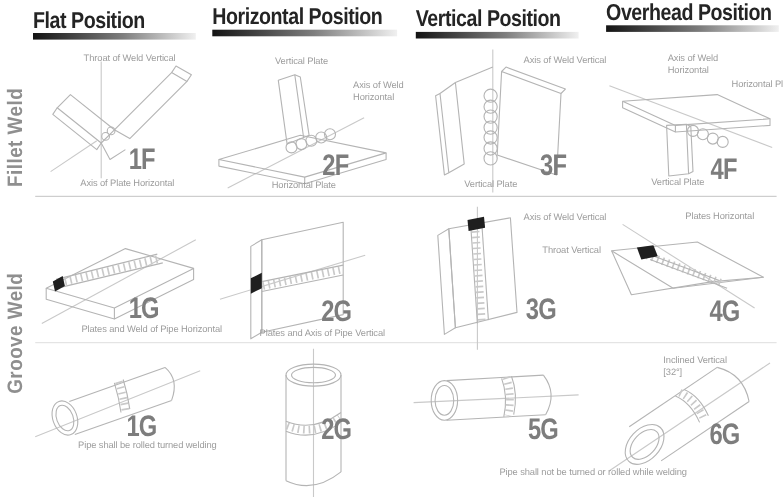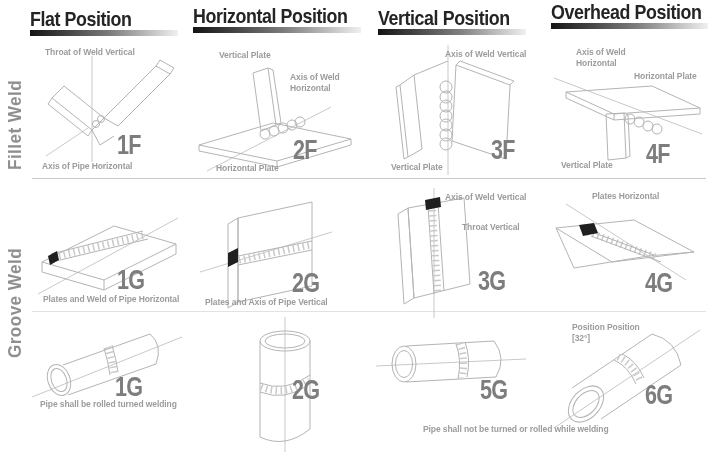--- a/index.html
+++ b/index.html
@@ -7,22 +7,22 @@
     width:712px;height:452px;position:relative;background:#ffffff;
     font-family:"Liberation Sans",sans-serif;overflow:hidden;
   }
   .abs{position:absolute}
   .hdr{
     font-weight:bold;font-size:21px;color:#242424;white-space:nowrap;
     transform:scaleX(.85);transform-origin:left top;letter-spacing:-.5px;
   }
   .hbar{position:absolute;height:6px;background:linear-gradient(to right,#141414 0%,#7e7e7e 55%,#f0f0f0 100%)}
   .lbl{
-    position:absolute;font-weight:bold;font-size:8.5px;color:#9c9c9c;
-    white-space:nowrap;letter-spacing:-.1px;
+    position:absolute;font-weight:normal;font-size:8.5px;color:#9c9c9c;
+    white-space:nowrap;letter-spacing:-.1px;margin-left:31px;
   }
   .code{
     position:absolute;font-weight:bold;font-size:27px;color:#7d7d7d;
     white-space:nowrap;transform:scaleX(.8);transform-origin:left top;letter-spacing:-1px;
   }
   .side{
     position:absolute;font-weight:bold;font-size:19px;color:#8f8f8f;white-space:nowrap;
     transform:rotate(-90deg) scaleX(.9);transform-origin:left top;letter-spacing:.5px;
   }
   .divider{position:absolute;height:1px;background:#c9c9c9}
@@ -60,21 +60,21 @@
   <path d="M62,88 L22,56 L34,44 L74,76 Z"></path>
   <path d="M22,56 L18,62 L58,94 L62,88"></path>
   <path d="M74,76 L126,24 L140,32 L88,84 Z"></path>
   <path d="M126,24 L130,18 L144,26 L140,32"></path>
   <path d="M62,88 L70,103 L84,94"></path>
   <circle cx="66" cy="82" r="3.5"></circle>
   <circle cx="71" cy="77" r="3.5"></circle>
 </svg>
 <div class="lbl" style="left:45px;top:47px">Throat of Weld Vertical</div>
 <div class="code" style="left:117px;top:130px">1F</div>
-<div class="lbl" style="left:42px;top:161px">Axis of Pipe Horizontal</div>
+<div class="lbl" style="left:42px;top:161px">Axis of Plate Horizontal</div>
 
 <svg style="left:193px;top:55px" width="165" height="120" viewBox="0 0 165 120">
   <line class="axisline" x1="14" y1="116" x2="138" y2="52"></line>
   <path d="M6,90 L80,68 L158,84 L84,106 Z"></path>
   <path d="M6,90 L6,96 L84,112 L84,106"></path>
   <path d="M158,84 L158,90 L84,112"></path>
   <path d="M60,18 L75,13 L83,70 L68,76 Z"></path>
   <path d="M75,13 L80,15 L88,68 L83,70"></path>
   <circle cx="72" cy="79" r="5"></circle>
   <circle cx="81" cy="76" r="5"></circle>
@@ -219,17 +219,17 @@
   <line class="axisline" x1="6" y1="108" x2="152" y2="10"></line>
   <ellipse cx="38" cy="84" rx="21" ry="14" transform="rotate(-47 38 84)"></ellipse>
   <ellipse cx="38" cy="84" rx="16" ry="10" transform="rotate(-47 38 84)"></ellipse>
   <line x1="24" y1="68" x2="104" y2="14"></line>
   <line x1="53" y1="99" x2="133" y2="45"></line>
   <path d="M104,14 Q128,20 133,45"></path>
   <path class="weldhatch" d="M70,37 Q84,43 92,61"></path>
   <path d="M66,40 Q80,46 88,64"></path>
   <path d="M74,34 Q88,40 96,58"></path>
 </svg>
-<div class="lbl" style="left:572px;top:322px">Position Position</div>
+<div class="lbl" style="left:572px;top:322px">Inclined Vertical</div>
 <div class="lbl" style="left:572px;top:333px">[32°]</div>
 <div class="code" style="left:645px;top:380px">6G</div>
 
 <div class="lbl" style="left:423px;top:424px">Pipe shall not be turned or rolled while welding</div>
 
 </body></html>

